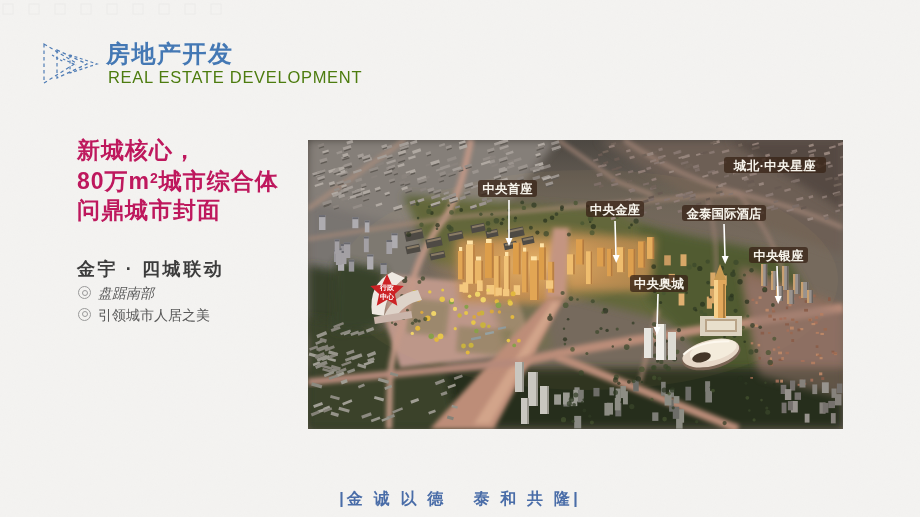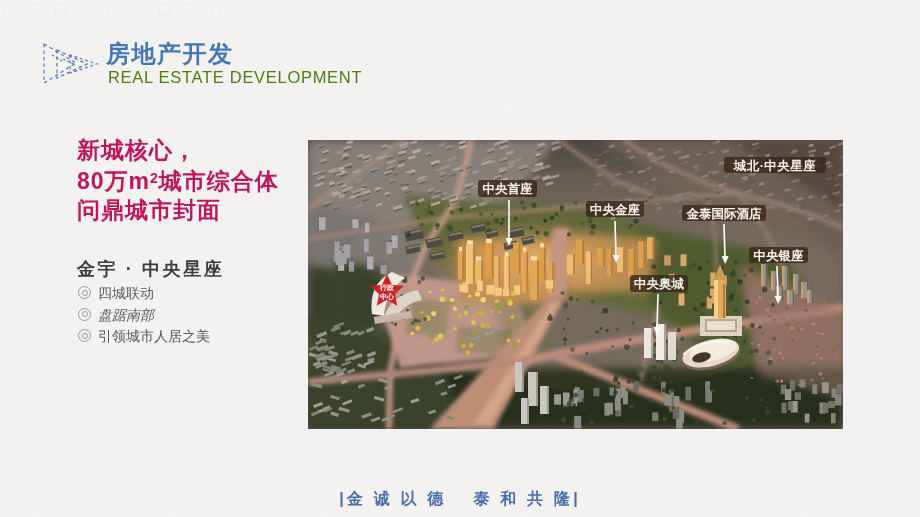--- a/index.html
+++ b/index.html
@@ -44,25 +44,24 @@
     </g>
   </svg>
 </div>
 
 <div class="abs" style="left:106px;top:37.5px;font-size:24px;font-weight:bold;color:#4478b4;letter-spacing:1.5px;">房地产开发</div>
 
 <div class="abs" style="left:108px;top:68px;font-size:16.5px;color:#4d7c0f;letter-spacing:0.7px;">REAL ESTATE DEVELOPMENT</div>
 
 <div class="abs" style="left:77px;top:136px;font-size:23px;font-weight:bold;color:#be185d;line-height:28.4px;letter-spacing:1px;">新城核心，<br>80万m<span style="font-size:14px;vertical-align:6px;">2</span>城市综合体<br>问鼎城市封面</div>
 
-<div class="abs" style="left:77px;top:257px;font-size:18px;font-weight:bold;color:#3c3c3c;letter-spacing:2.6px;">金宇 · 中央星座</div>
+<div class="abs" style="left:77px;top:257px;font-size:18px;font-weight:bold;color:#3c3c3c;letter-spacing:2.6px;">金宇 · 四城联动</div>
 
 <div class="abs" style="left:78px;top:285px;font-size:14px;color:#585858;">
 
-  <div style="height:21.7px;"><span class="blt"></span>四城联动</div>
 
   <div style="height:21.7px;font-style:italic;"><span class="blt"></span>盘踞南部</div>
 
 
   <div style="height:21.7px;"><span class="blt"></span>引领城市人居之美</div>
 </div>
 <style>
  .blt{display:inline-block;width:11px;height:11px;border:1px solid #9a9a9a;border-radius:50%;position:relative;margin-right:7px;vertical-align:-1px;}
  .blt:after{content:"";position:absolute;left:2.5px;top:2.5px;width:4px;height:4px;border:1px solid #9a9a9a;border-radius:50%;}
 </style>

